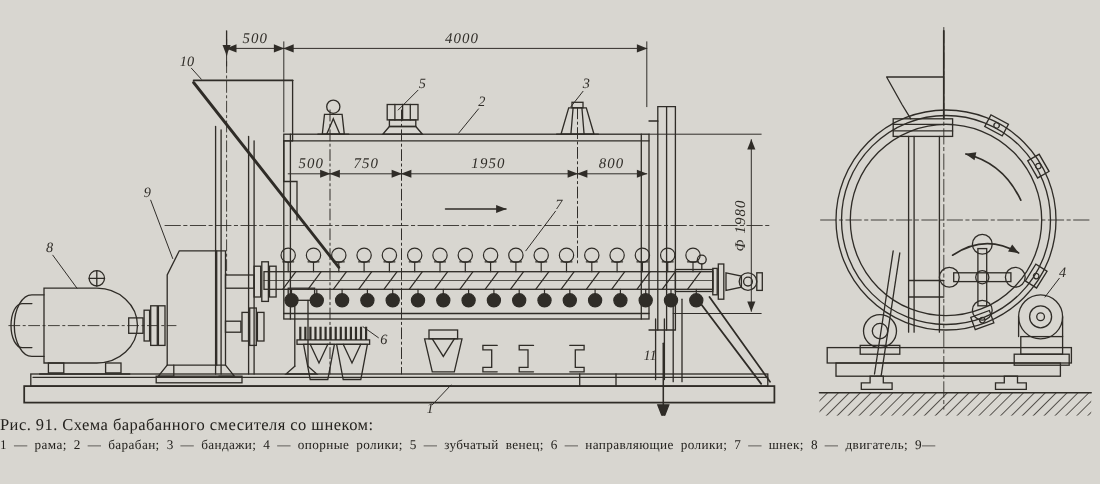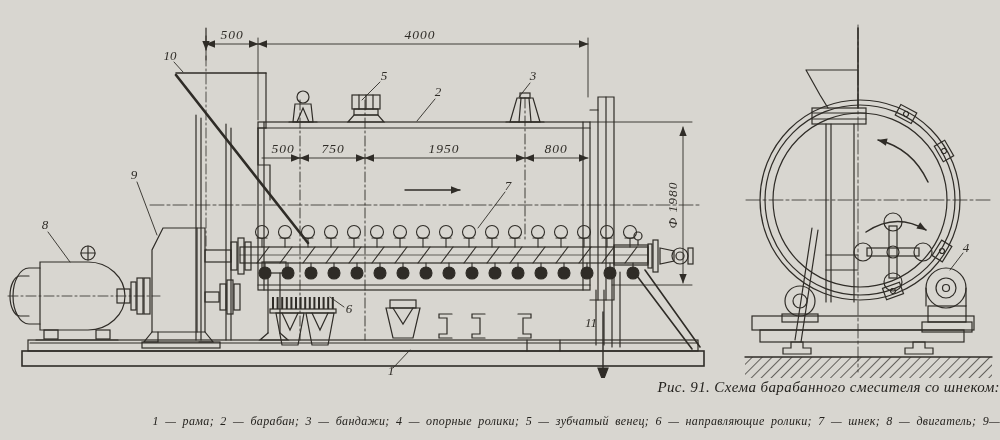--- a/index.html
+++ b/index.html
@@ -11,23 +11,23 @@
     width:1000px;height:440px;
     background:var(--paper);
     font-family:"Liberation Serif","DejaVu Serif",serif;
     overflow:hidden;
   }
   .stage{position:relative;width:1000px;height:440px;background:var(--paper);}
   .drawing{position:absolute;left:0;top:0;}
   svg text{fill:var(--ink);}
   .num{font-style:italic;font-size:13px;font-family:"Liberation Serif","DejaVu Serif",serif;}
   .dimtxt{font-style:italic;font-size:13.5px;letter-spacing:1px;}
-  .caption{position:absolute;left:0;top:379px;width:1000px;text-align:right;color:#24221e;font-style:italic;}
+  .caption{position:absolute;left:0;top:379px;width:1000px;text-align:left;color:#24221e;}
   .cap-title{font-size:15px;letter-spacing:.4px;}
-  .cap-legend{font-size:12px;line-height:14px;letter-spacing:.35px;word-spacing:3px;margin-top:18px;}
+  .cap-legend{font-size:12px;line-height:14px;letter-spacing:.35px;word-spacing:3px;margin-top:1px;}
 </style>
 </head>
 <body>
 
 <div class="stage">
 <svg class="drawing" width="1000" height="378" viewBox="0 0 1000 378">
   <defs>
     <marker id="ae" markerUnits="userSpaceOnUse" markerWidth="12" markerHeight="9" refX="9.5" refY="4.5" orient="auto">
       <path d="M0.5,0.8 L10,4.5 L0.5,8.2 Z" fill="#2f2c27"></path>
     </marker>

